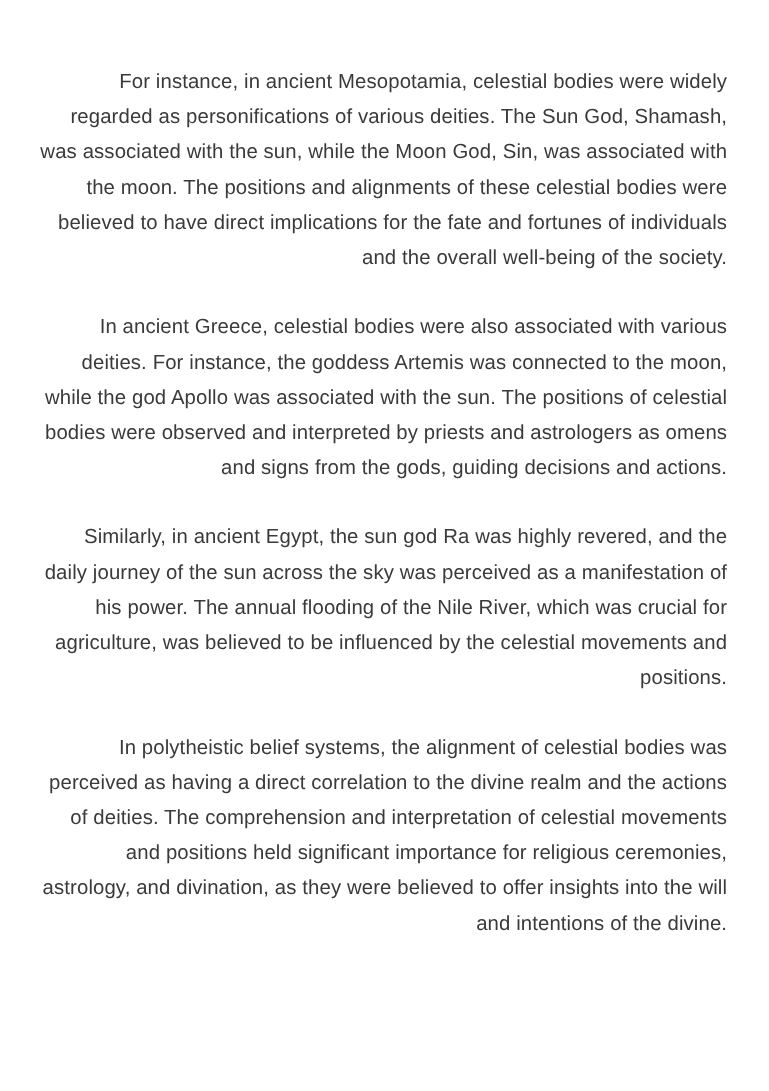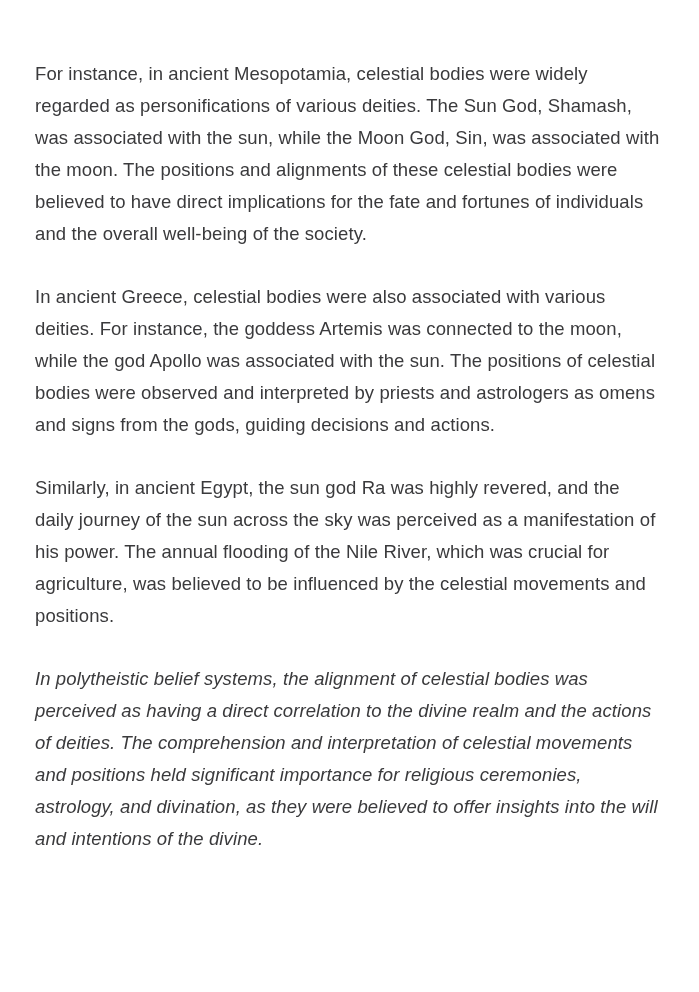--- a/index.html
+++ b/index.html
@@ -19,25 +19,24 @@
     height: 992px;
     padding: 58px 38px 20px 35px;
     background: #ffffff;
   }
   .document p {
     margin: 0 0 31px 0;
     color: #3a3a3c;
     font-size: 18.5px;
     line-height: 32px;
     letter-spacing: 0.1px;
-    text-align: left;
+    text-align: right;
   }
   .document p:last-child {
     margin-bottom: 4px;
-    font-style: italic;
   }
 </style>
 </head>
 <body>
 
 <div class="document">
   <p>For instance, in ancient Mesopotamia, celestial bodies were widely regarded as personifications of various deities. The Sun God, Shamash, was associated with the sun, while the Moon God, Sin, was associated with the moon. The positions and alignments of these celestial bodies were believed to have direct implications for the fate and fortunes of individuals and the overall well-being of the society.</p>
   <p>In ancient Greece, celestial bodies were also associated with various deities. For instance, the goddess Artemis was connected to the moon, while the god Apollo was associated with the sun. The positions of celestial bodies were observed and interpreted by priests and astrologers as omens and signs from the gods, guiding decisions and actions.</p>
   <p>Similarly, in ancient Egypt, the sun god Ra was highly revered, and the daily journey of the sun across the sky was perceived as a manifestation of his power. The annual flooding of the Nile River, which was crucial for agriculture, was believed to be influenced by the celestial movements and positions.</p>
   <p>In polytheistic belief systems, the alignment of celestial bodies was perceived as having a direct correlation to the divine realm and the actions of deities. The comprehension and interpretation of celestial movements and positions held significant importance for religious ceremonies, astrology, and divination, as they were believed to offer insights into the will and intentions of the divine.</p>

